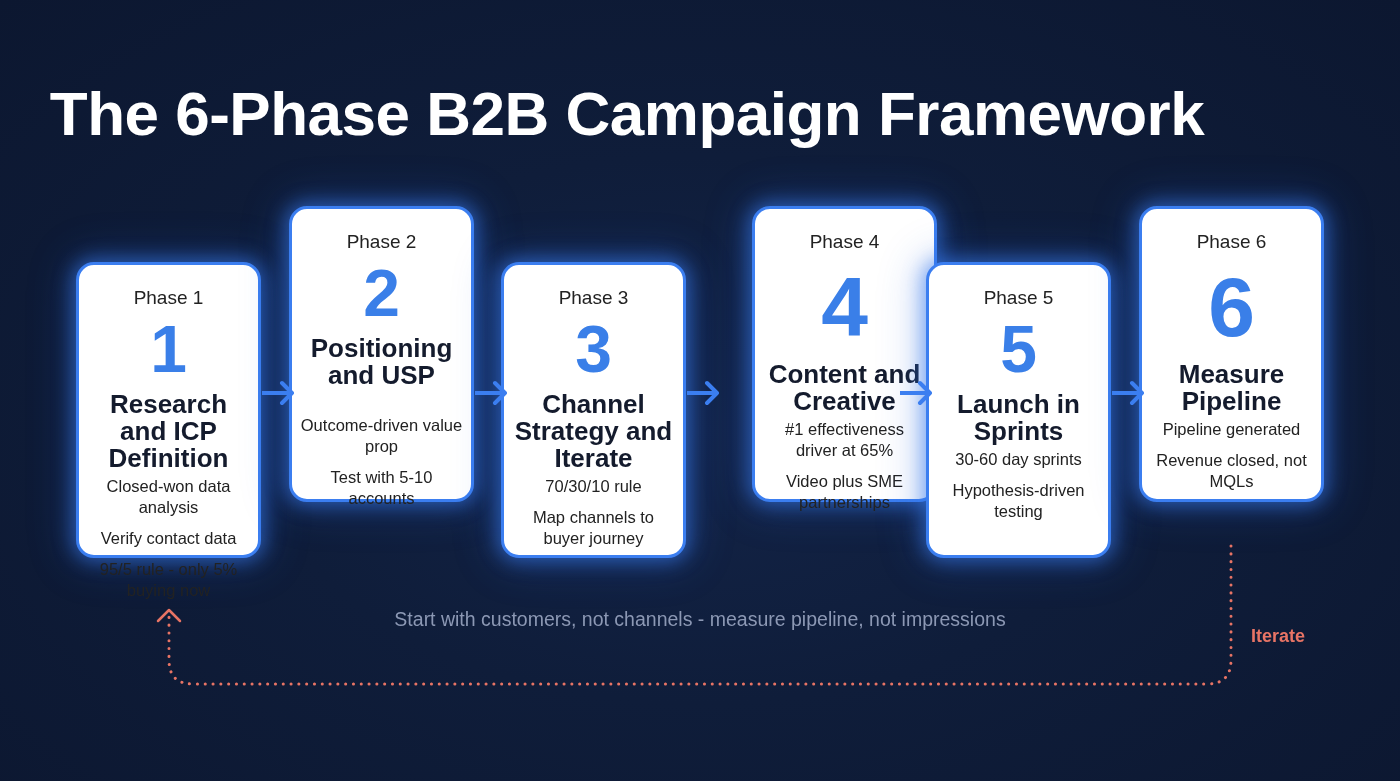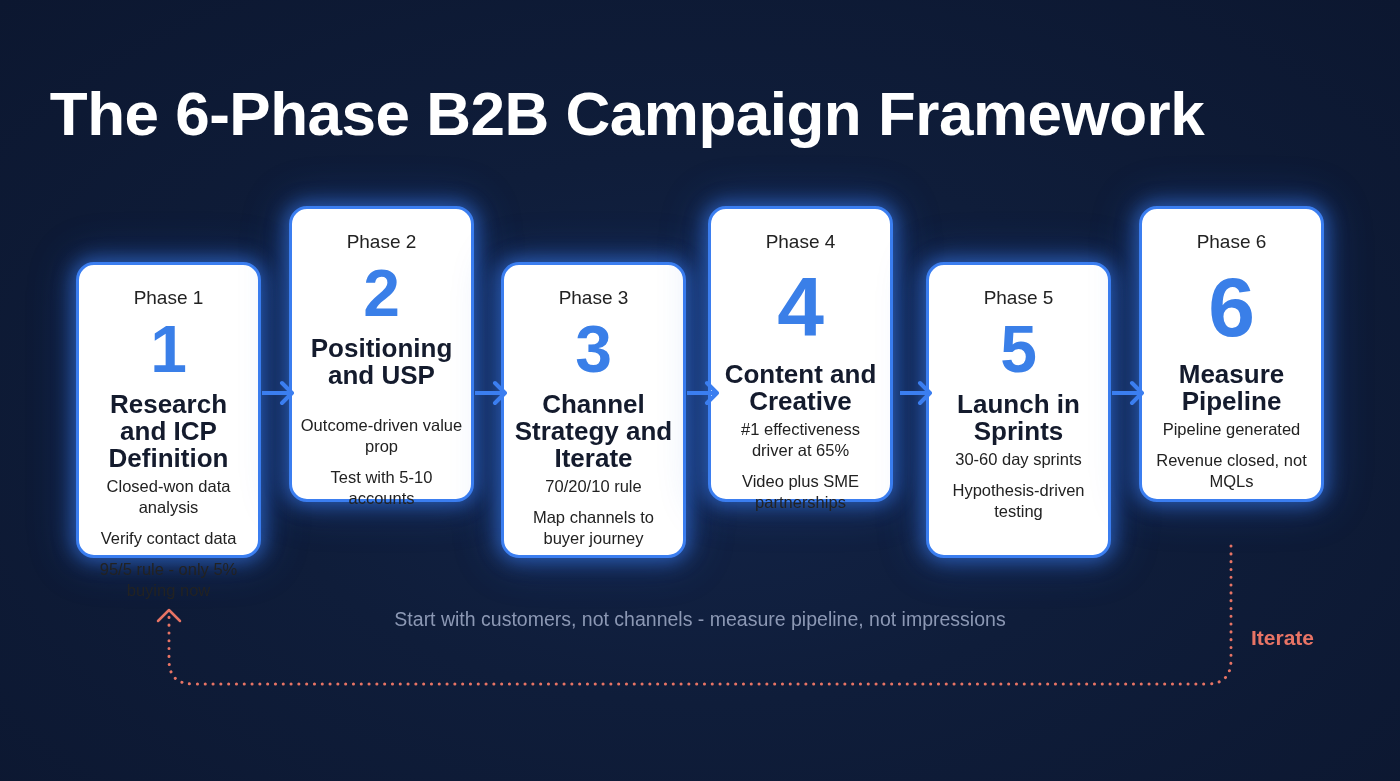--- a/index.html
+++ b/index.html
@@ -26,21 +26,21 @@
   .card .bullets { margin-top: 4px; padding: 0 8px; }
   .card .bullet { font-size: 16.5px; line-height: 21px; color: #222; margin-bottom: 10px; }
   .card.up { top: 206px; }
   .card.down { top: 262px; }
   .arrow { position: absolute; top: 377px; width: 34px; height: 32px; }
   .tagline {
     position: absolute; top: 608px; left: 0; width: 1400px; text-align: center;
     color: #8c98b4; font-size: 19.5px;
   }
   .iterate {
-    position: absolute; left: 1251px; top: 626px; color: #e87465; font-weight: 700; font-size: 21px;
+    position: absolute; left: 1251px; top: 626px; color: #e87465; font-weight: 700; font-size: 18px;
   }
   svg.loop { position: absolute; left: 0; top: 0; }
 </style>
 </head>
 <body>
 
 <div class="title">The 6-Phase B2B Campaign Framework</div>
 
 <svg class="loop" width="1400" height="781">
   <path d="M1231 546 L1231 660 Q1231 684 1207 684 L193 684 Q169 684 169 660 L169 614" fill="none" stroke="#e87465" stroke-width="3" stroke-linecap="round" stroke-dasharray="0.1 7.7"></path>
@@ -68,26 +68,26 @@
     <div class="bullet">Outcome-driven value prop</div>
     <div class="bullet">Test with 5-10 accounts</div>
   </div>
 </div>
 
 <div class="card down" style="left:501px;">
   <div class="phase">Phase 3</div>
   <div class="num">3</div>
   <div class="name">Channel Strategy and Iterate</div>
   <div class="bullets">
-    <div class="bullet">70/20/10 rule</div>
+    <div class="bullet">70/30/10 rule</div>
     <div class="bullet">Map channels to buyer journey</div>
   </div>
 </div>
 
-<div class="card up" style="left:708px;">
+<div class="card up" style="left:752px;">
   <div class="phase">Phase 4</div>
   <div class="num big">4</div>
   <div class="name">Content and Creative</div>
   <div class="bullets">
     <div class="bullet">#1 effectiveness driver at 65%</div>
     <div class="bullet">Video plus SME partnerships</div>
   </div>
 </div>
 
 <div class="card down" style="left:926px;">

